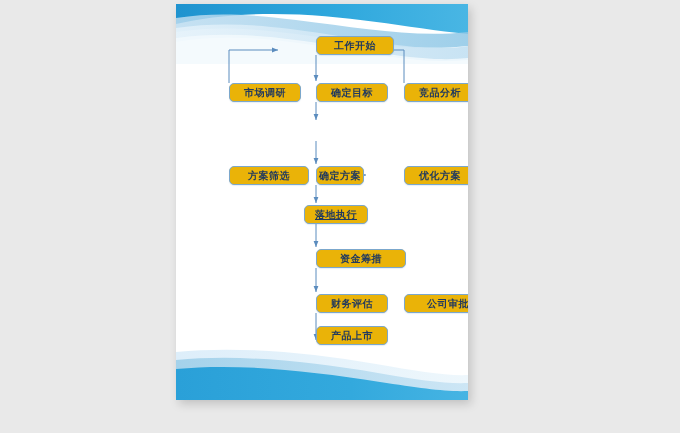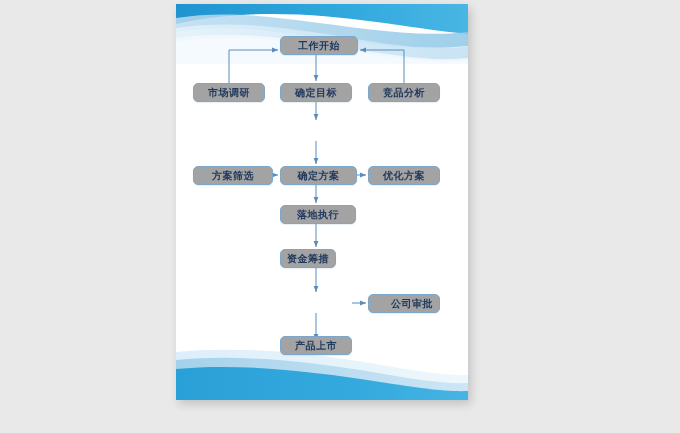--- a/index.html
+++ b/index.html
@@ -49,33 +49,34 @@
     left: 0;
     top: 0;
     width: 292px;
     height: 396px;
     pointer-events: none;
   }
 
   .node {
     position: absolute;
     box-sizing: border-box;
-    background: #a3a3a3;
+    background: #eab308;
     border: 1px solid #7ba7cc;
     border-radius: 5px;
     color: #223a5e;
     font-size: 10px;
     font-weight: bold;
     letter-spacing: 0.5px;
     display: flex;
     align-items: center;
     justify-content: center;
     height: 19px;
     box-shadow: 0 1px 1px rgba(120,160,200,0.18);
     white-space: nowrap;
+    margin-left: 36px;
   }
 </style>
 </head>
 <body>
 
 <div id="page">
 
   <svg id="deco-header" class="deco-svg" viewBox="0 0 292 60" preserveAspectRatio="none">
     <defs>
       <linearGradient id="hdrTop" x1="0" y1="0" x2="1" y2="0">
@@ -169,39 +170,42 @@
 
     <div class="node" style="left:192px; top:79px; width:72px;font-family:Liberation Mono, monospace;">
       <span>竞品分析</span>
     </div>
 
 
     <div class="node" style="left:17px; top:162px; width:80px;">
       <span>方案筛选</span>
     </div>
 
-    <div class="node" style="left:104px; top:162px; width:77px;">
+    <div class="node" style="left:104px; top:162px; width:48px;">
       <span>确定方案</span>
     </div>
 
     <div class="node" style="left:192px; top:162px; width:72px;">
       <span>优化方案</span>
     </div>
 
-    <div class="node" style="left:104px; top:201px; width:76px;">
+    <div class="node" style="left:92px; top:201px; width:64px;text-decoration:underline;">
       <span>落地执行</span>
     </div>
 
-    <div class="node" style="left:104px; top:245px; width:56px;">
+    <div class="node" style="left:104px; top:245px; width:90px;">
       <span>资金筹措</span>
     </div>
 
+    <div class="node" style="left:104px; top:290px; width:72px;">
+      <span>财务评估</span>
+    </div>
 
     <div class="node" style="left:192px; top:290px; width:72px;padding-left:16px;">
       <span>公司审批</span>
     </div>
 
-    <div class="node" style="left:104px; top:332px; width:72px;">
+    <div class="node" style="left:104px; top:322px; width:72px;">
       <span>产品上市</span>
     </div>
 
   </div>
 </div>
 
 </body></html>

